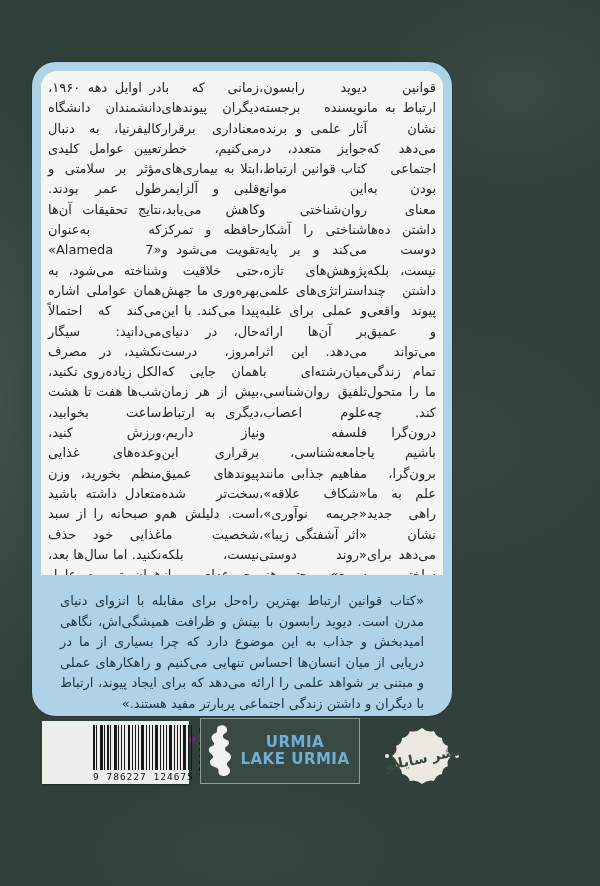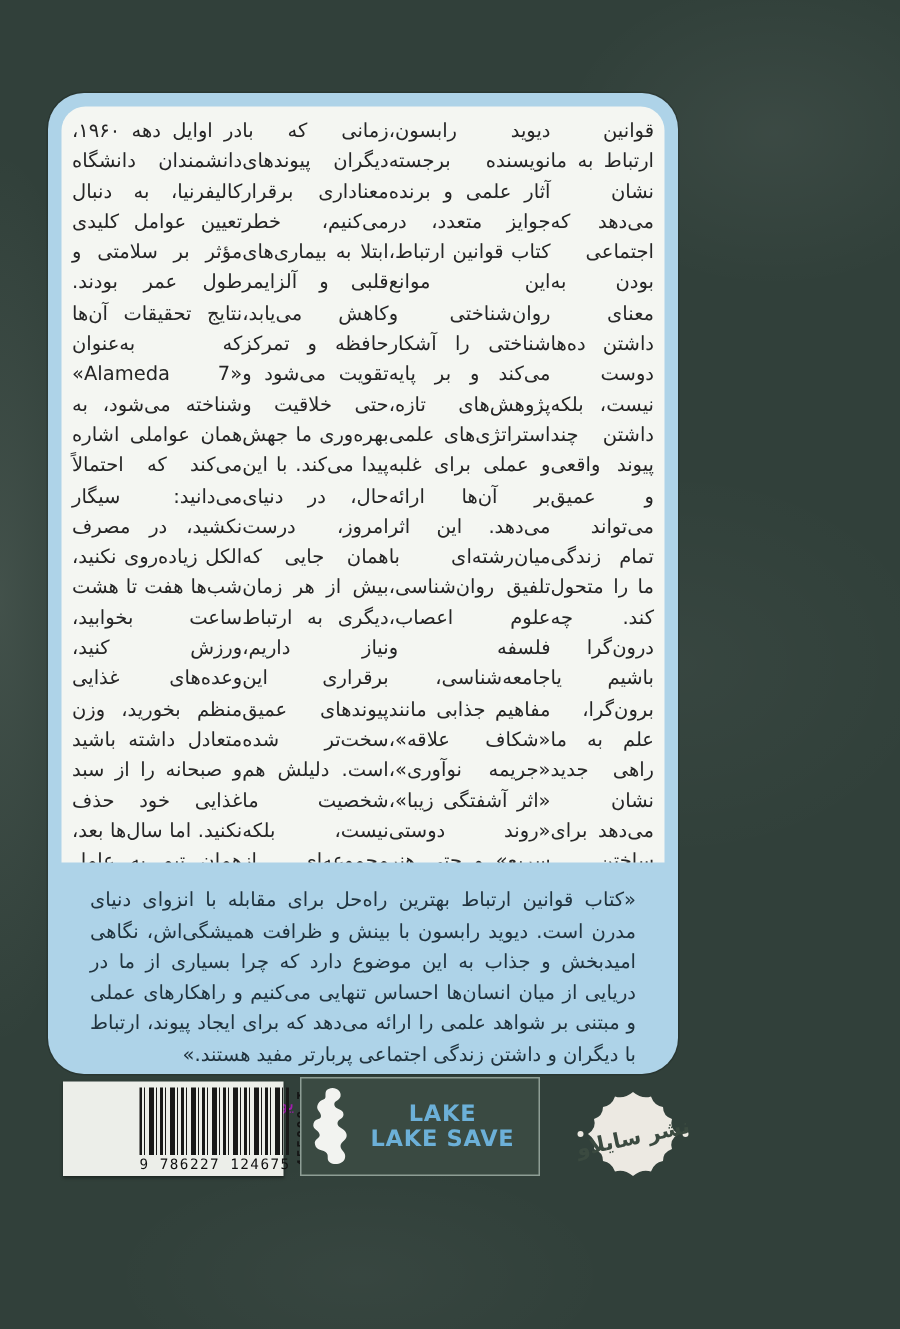--- a/index.html
+++ b/index.html
@@ -104,22 +104,22 @@
   </div>
 
   <div class="urmia-badge">
     <svg width="30" height="54" viewBox="0 0 30 52">
       <path fill="#f2f3f0" d="M12,1 C16,-1 21,2 20,6 C19,9 15,9 16,12 C17,15 22,14 22,18
         C22,21 18,21 18,24 C18,27 23,27 24,31 C25,35 20,36 20,39 C20,42 24,43 23,47
         C22,51 16,52 13,50 C10,48 13,45 10,43 C7,41 4,42 3,38 C2,34 7,34 6,31
         C5,28 1,28 2,24 C3,20 7,22 7,19 C7,16 3,15 5,11 C7,7 10,9 10,6 C10,3 10,2 12,1 Z"></path>
     </svg>
     <div class="badge-text">
-      <div class="badge-line1">LAKE</div>
-      <div class="badge-line2">LAKE SAVE</div>
+      <div class="badge-line1">URMIA</div>
+      <div class="badge-line2">LAKE URMIA</div>
     </div>
   </div>
 
   <div class="publisher-logo">
     <svg width="76" height="64" viewBox="0 0 76 64">
       <path fill="#ece9e2" d="M38,2 Q44,7 50,5 Q52,11 58,12 Q58,18 64,20 Q62,26 68,30
         Q62,34 64,40 Q58,42 58,48 Q52,49 50,55 Q44,53 38,58 Q32,53 26,55 Q24,49 18,48
         Q18,42 12,40 Q14,34 8,30 Q14,26 12,20 Q18,18 18,12 Q24,11 26,5 Q32,7 38,2 Z"></path>
       <circle cx="3" cy="30" r="2" fill="#ece9e2"></circle>
       <circle cx="73" cy="30" r="2" fill="#ece9e2"></circle>

